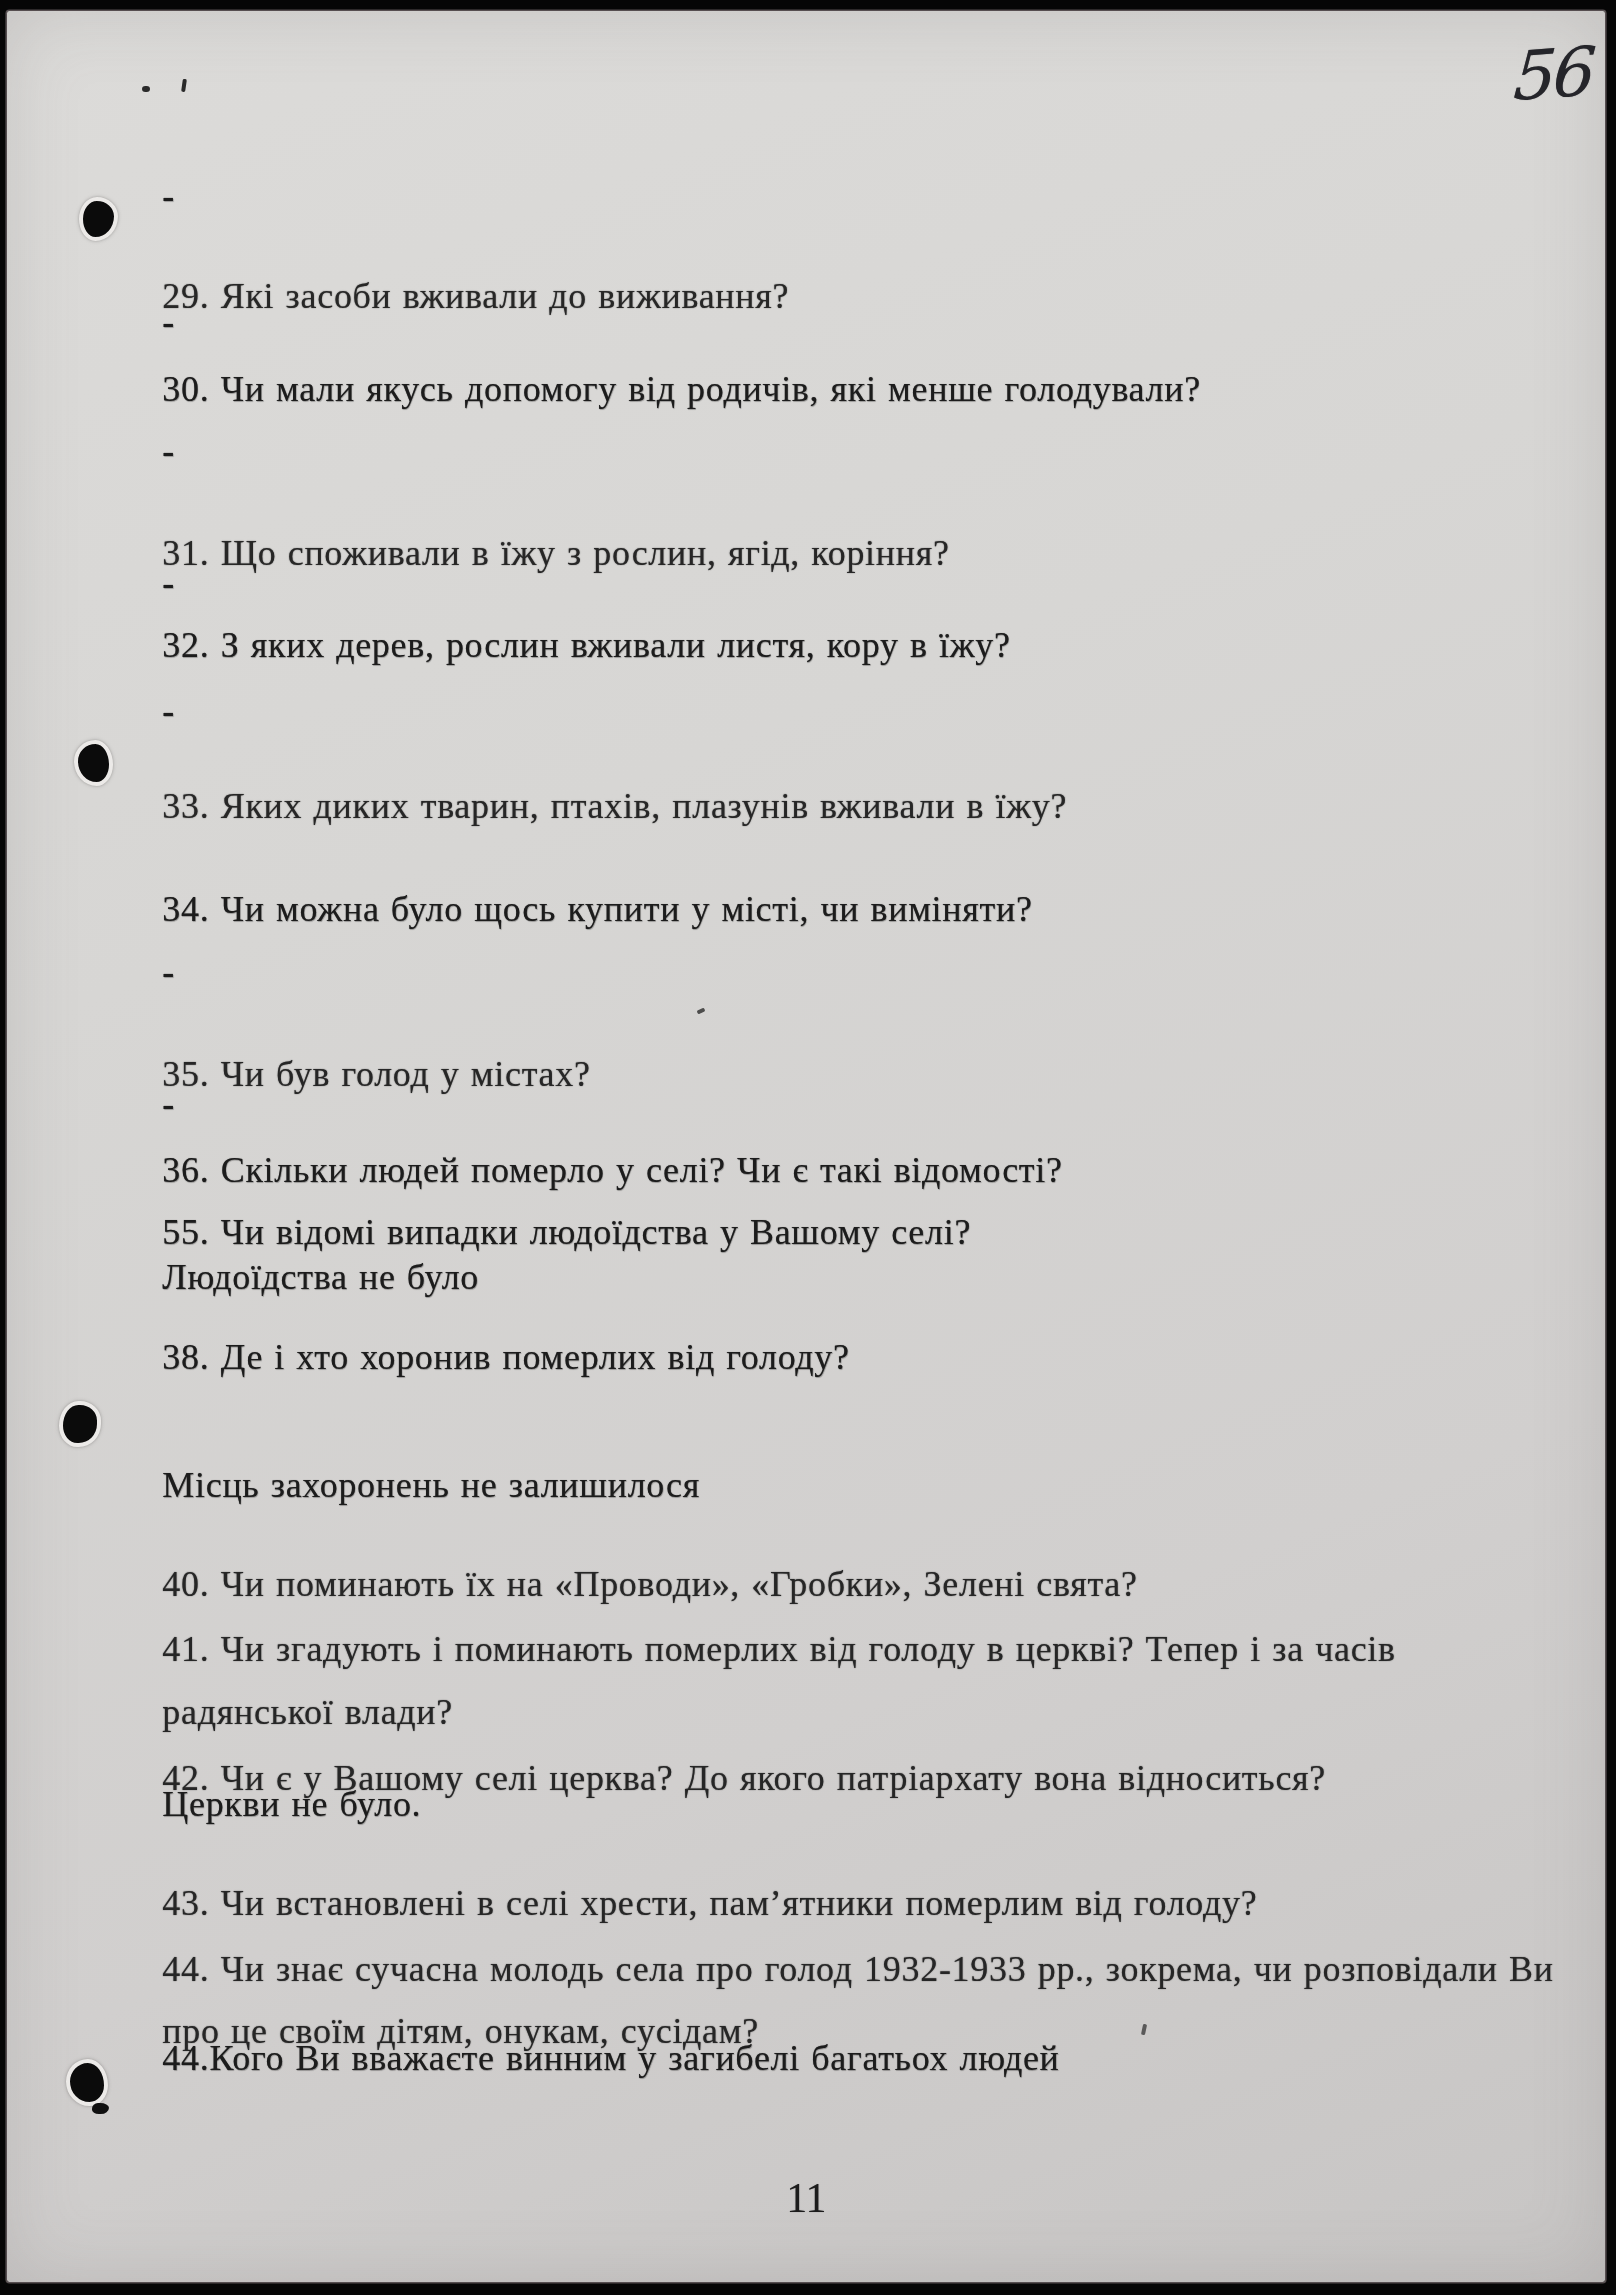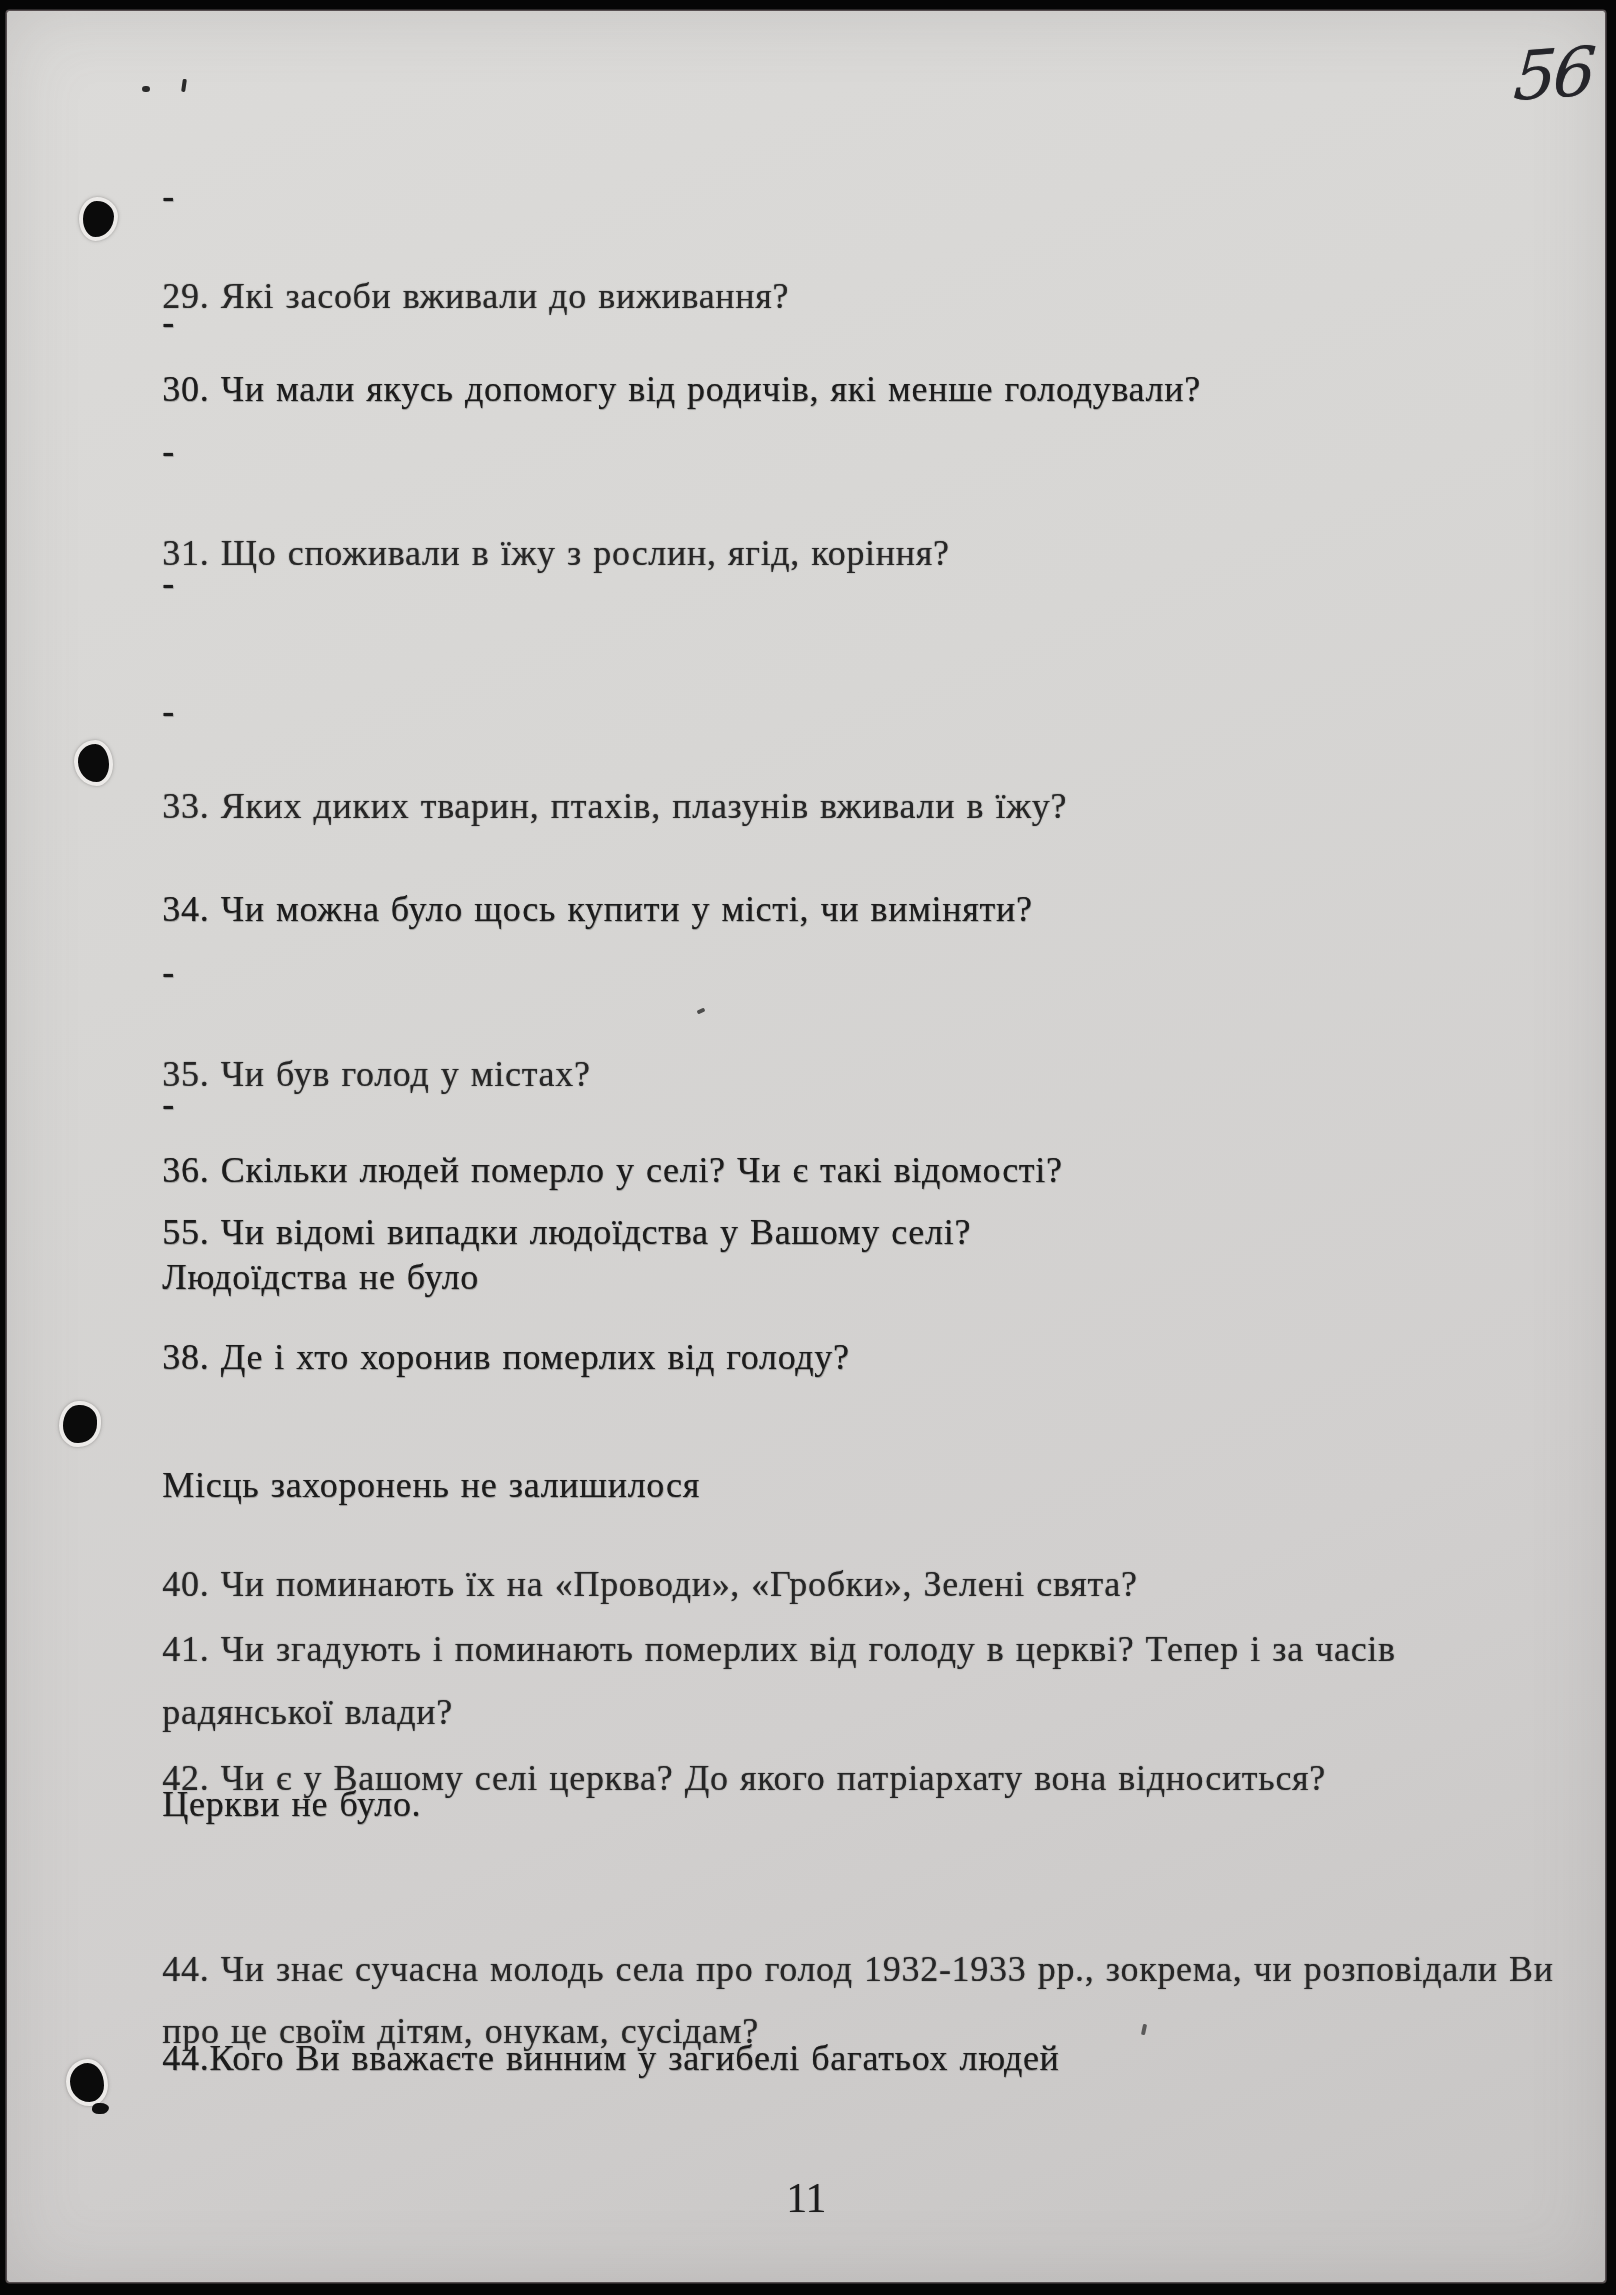--- a/index.html
+++ b/index.html
@@ -76,36 +76,38 @@
   <div class="punch p4"></div>
   <div class="punch chip"></div>
 
   <div class="line dash" style="top:163px">-</div>
   <div class="line worn" style="top:227px">29. Які засоби вживали до виживання?</div>
   <div class="line dash" style="top:289px">-</div>
   <div class="line" style="top:356px">30. Чи мали якусь допомогу від родичів, які менше голодували?</div>
   <div class="line dash" style="top:418px">-</div>
   <div class="line worn" style="top:484px">31. Що споживали в їжу з рослин, ягід, коріння?</div>
   <div class="line dash" style="top:550px">-</div>
+  <div class="line" style="top:612px">32. З яких дерев, рослин вживали листя, кору в їжу?</div>
   <div class="line dash" style="top:678px">-</div>
   <div class="line worn" style="top:737px">33. Яких диких тварин, птахів, плазунів вживали в їжу?</div>
   <div class="line" style="top:876px">34. Чи можна було щось купити у місті, чи виміняти?</div>
   <div class="line dash" style="top:939px">-</div>
   <div class="line worn" style="top:1005px">35. Чи був голод у містах?</div>
   <div class="line dash" style="top:1071px">-</div>
   <div class="line" style="top:1137px">36. Скільки людей померло у селі? Чи є такі відомості?</div>
   <div class="line" style="top:1199px">55. Чи відомі випадки людоїдства у Вашому селі?</div>
   <div class="line" style="top:1244px">Людоїдства не було</div>
   <div class="line" style="top:1324px">38. Де і хто хоронив померлих від голоду?</div>
   <div class="line" style="top:1452px">Місць захоронень не залишилося</div>
   <div class="line worn" style="top:1515px">40. Чи поминають їх на «Проводи», «Гробки», Зелені свята?</div>
   <div class="line worn" style="top:1580px">41. Чи згадують і поминають померлих від голоду в церкві? Тепер і за часів</div>
   <div class="line worn" style="top:1643px">радянської влади?</div>
   <div class="line worn" style="top:1709px">42. Чи є у Вашому селі церква? До якого патріархату вона відноситься?</div>
   <div class="line" style="top:1771px">Церкви не було.</div>
+  <div class="line worn" style="top:1834px">43. Чи встановлені в селі хрести, пам’ятники померлим від голоду?</div>
   <div class="line worn" style="top:1900px">44. Чи знає сучасна молодь села про голод 1932-1933 рр., зокрема, чи розповідали Ви</div>
   <div class="line worn" style="top:1962px">про це своїм дітям, онукам, сусідам?</div>
   <div class="line" style="top:2025px">44.Кого Ви вважаєте винним у загибелі багатьох людей</div>
 
   <div class="pagenum" style="top:2163px">11</div>
 
 </div>
 
 
 </body></html>

